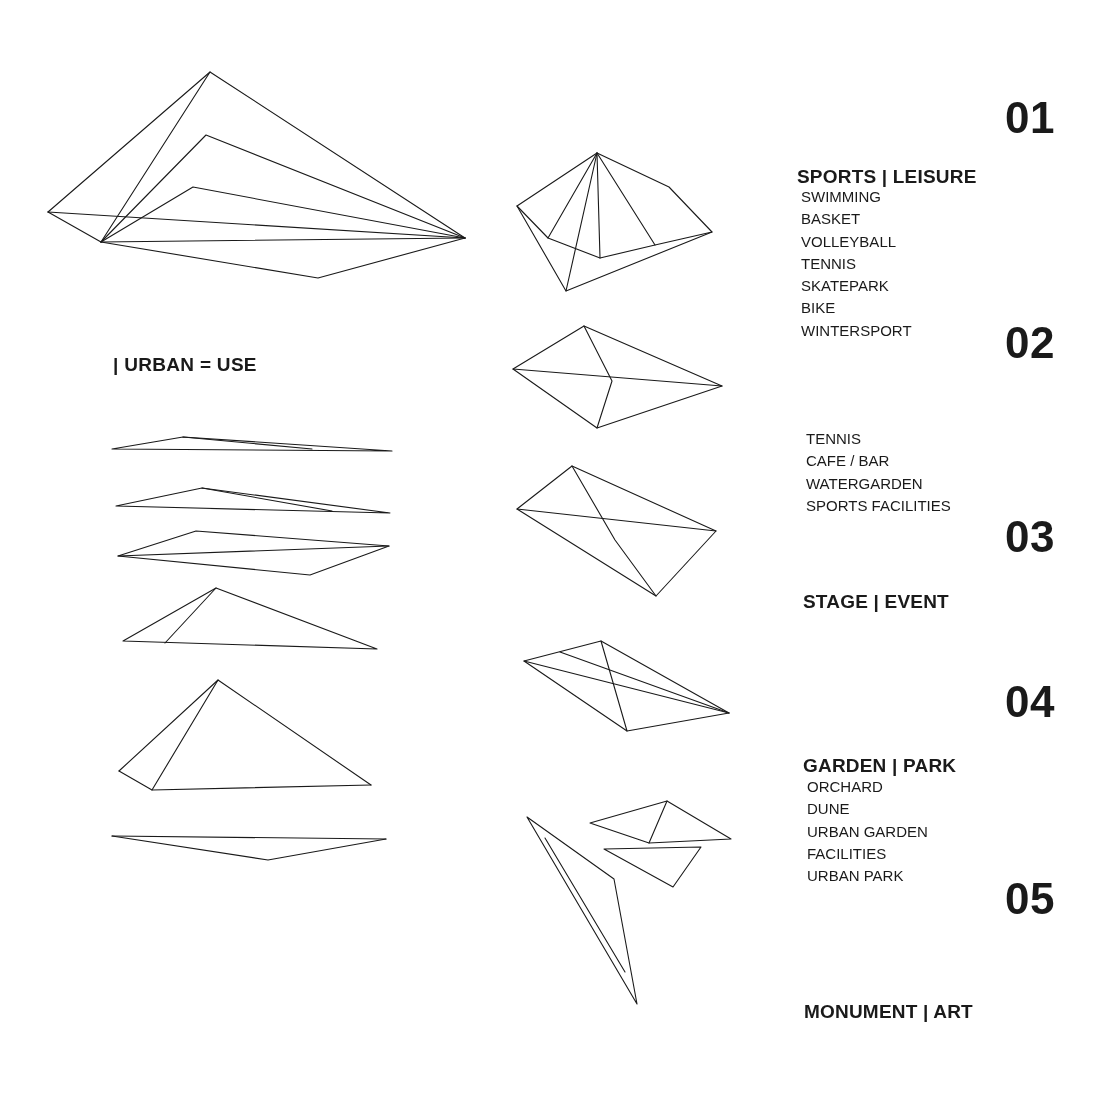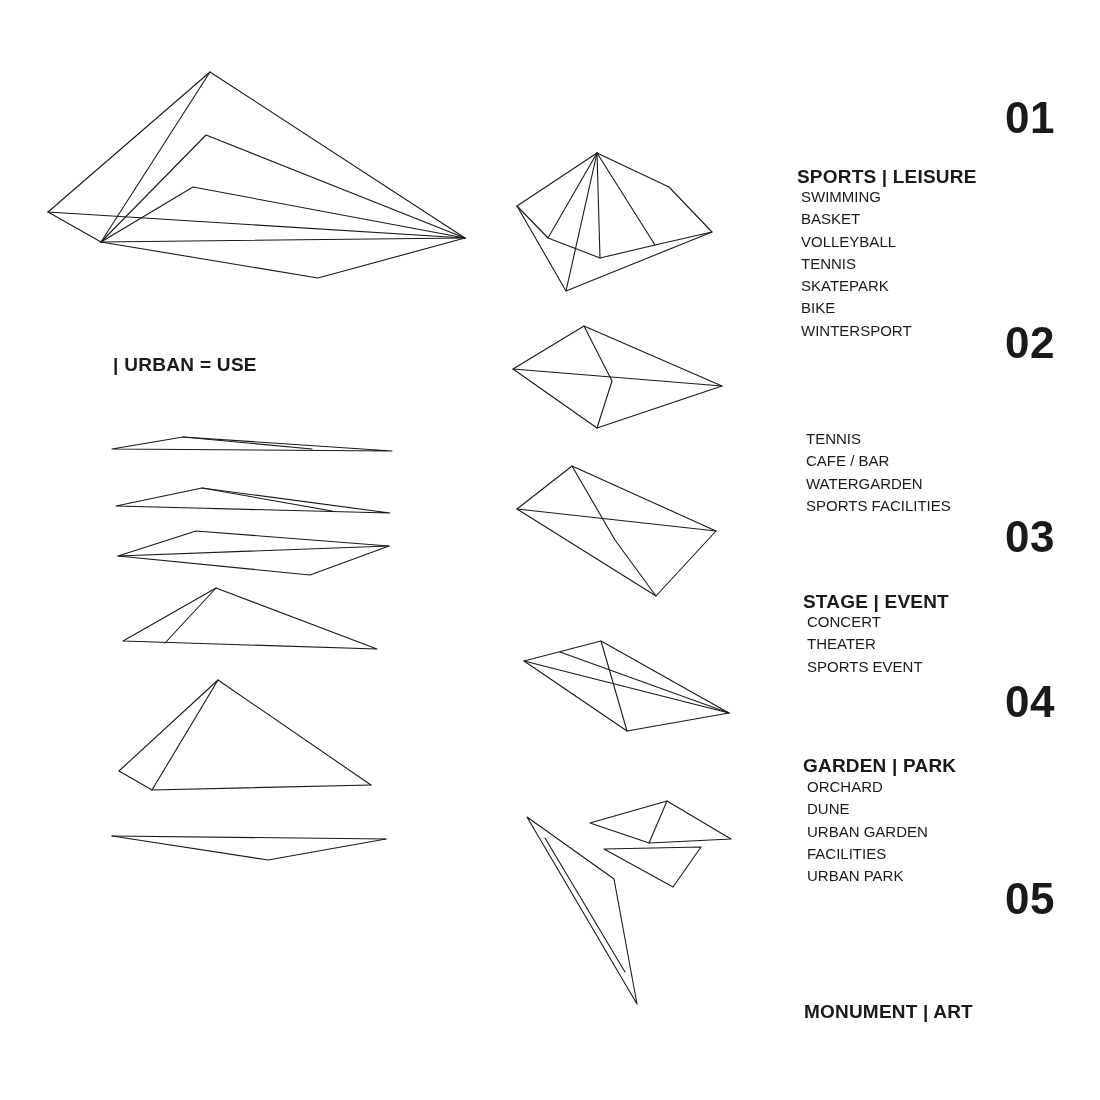--- a/index.html
+++ b/index.html
@@ -141,25 +141,20 @@
   <div class="sec-num" style="top:321px">02</div>
   <ul class="sec-items" style="left:802px; top:424px">
       <li>TENNIS</li>
       <li>CAFE / BAR</li>
       <li>WATERGARDEN</li>
       <li>SPORTS FACILITIES</li>
     </ul>
 
   <div class="sec-num" style="top:515px">03</div>
   <div class="sec-title" style="left:803px; top:556px">STAGE | EVENT</div>
-  <ul class="sec-items" style="left:803px; top:607px">
-      <li>CONCERT</li>
-      <li>THEATER</li>
-      <li>SPORTS EVENT</li>
-    </ul>
 
   <div class="sec-num" style="top:680px">04</div>
   <div class="sec-title" style="left:803px; top:720px">GARDEN | PARK</div>
   <ul class="sec-items" style="left:803px; top:772px">
       <li>ORCHARD</li>
       <li>DUNE</li>
       <li>URBAN GARDEN</li>
       <li>FACILITIES</li>
       <li>URBAN PARK</li>
     </ul>

